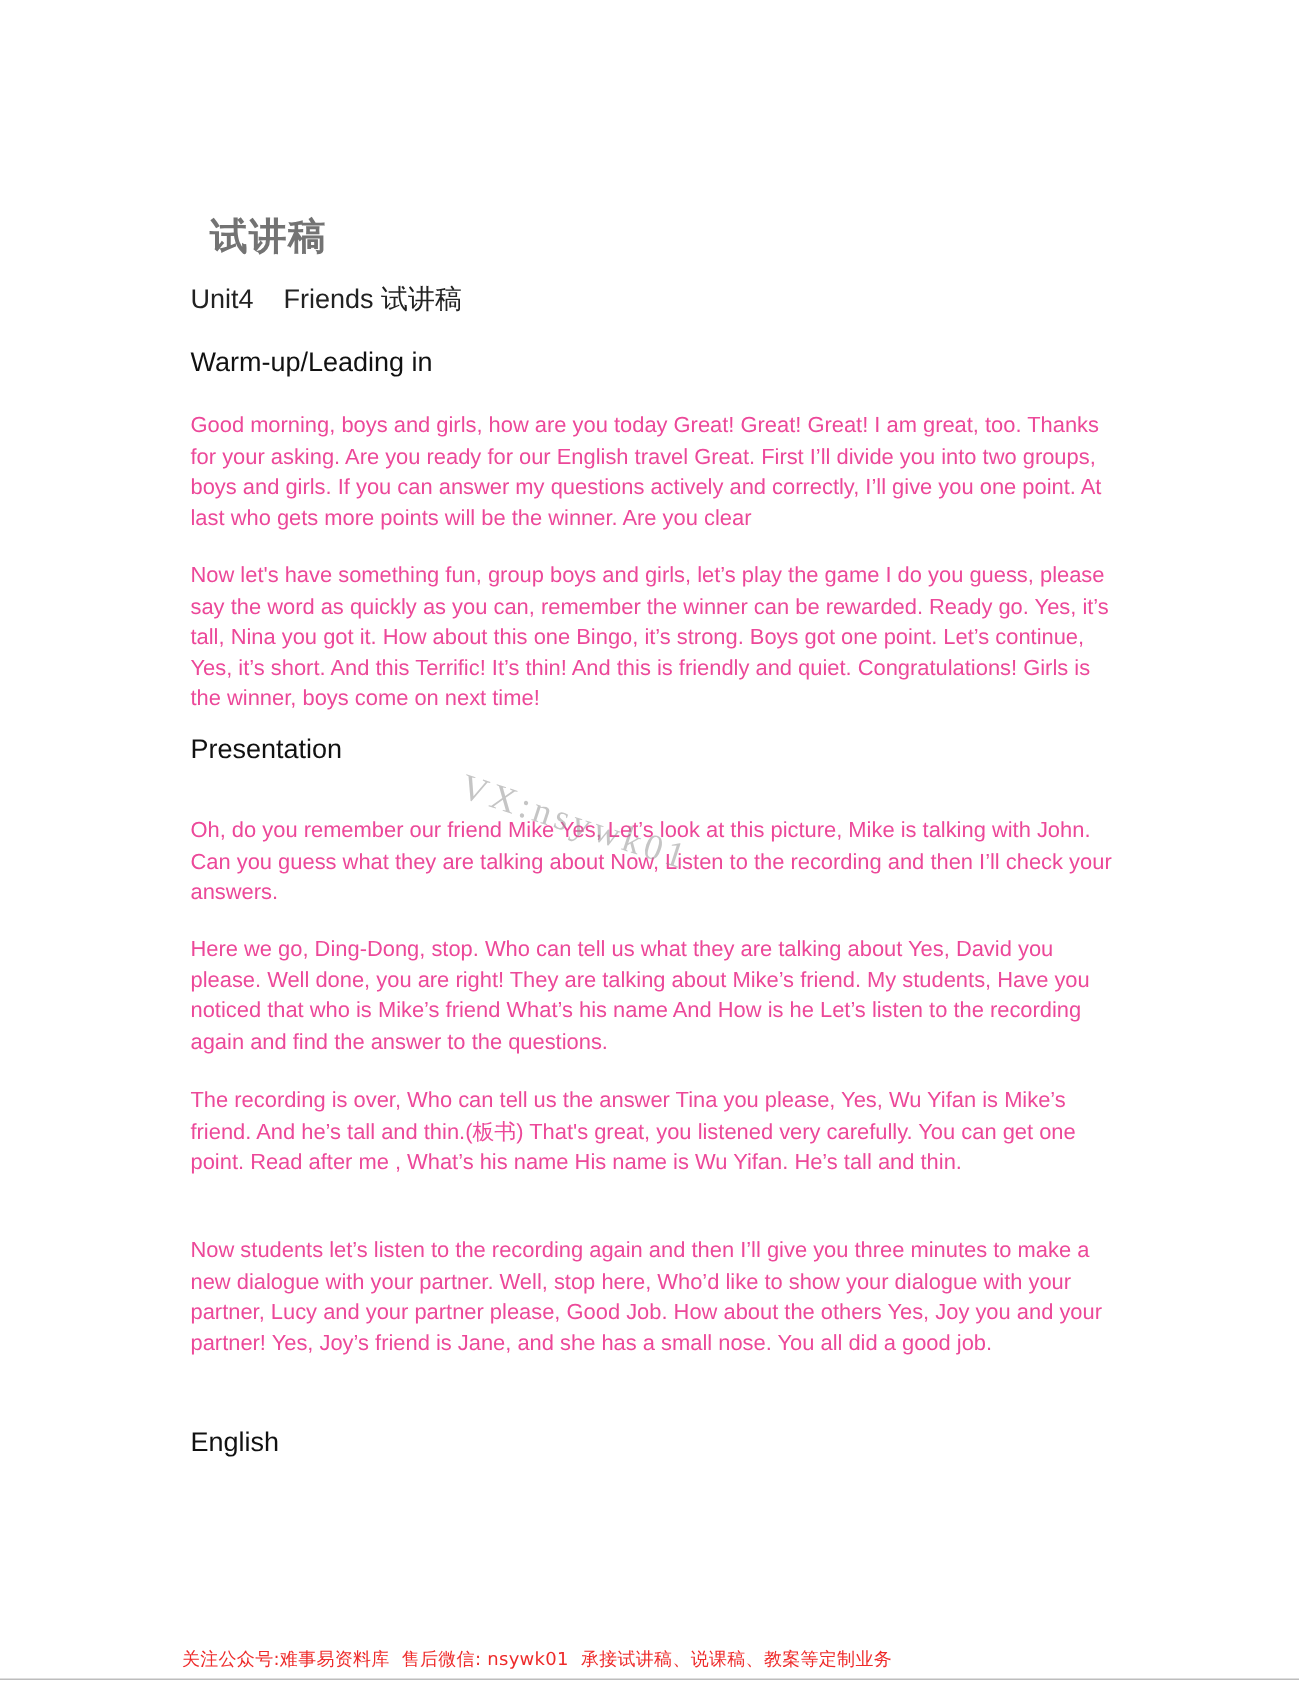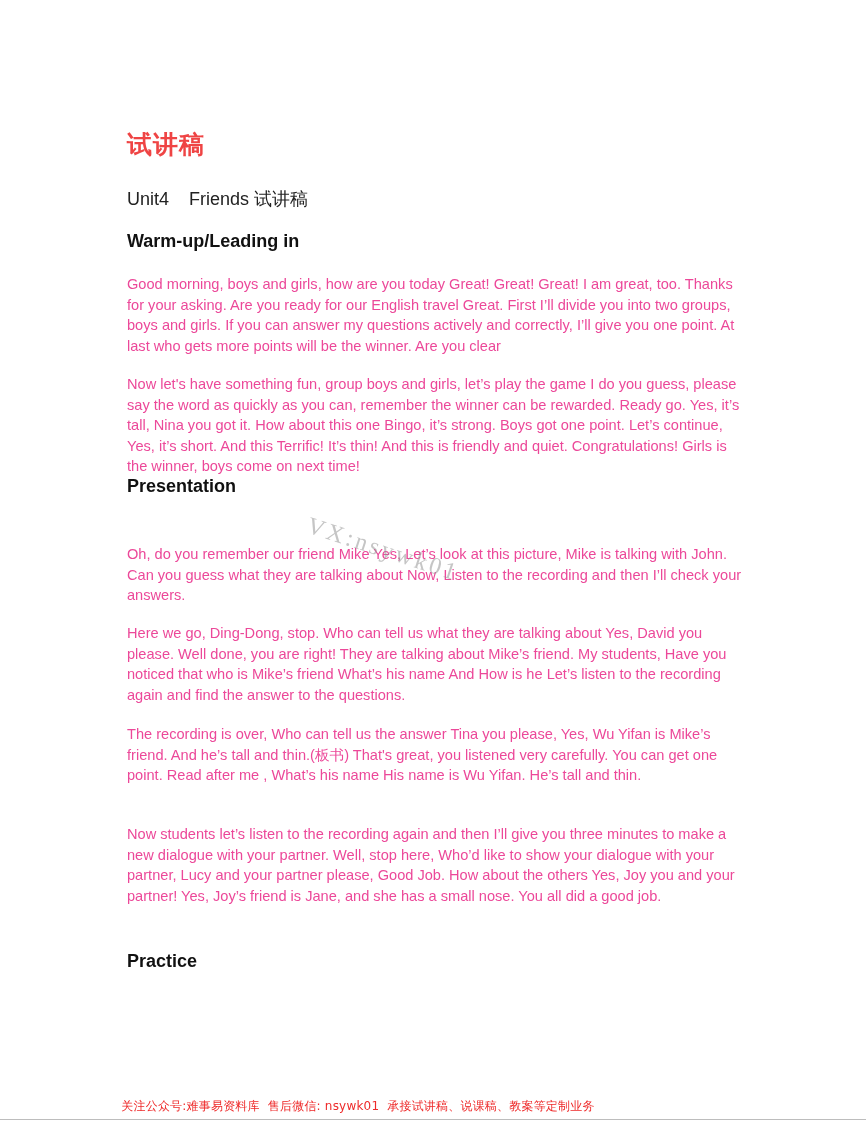--- a/index.html
+++ b/index.html
@@ -21,36 +21,36 @@
       top: 0;
       width: 620px;
     }
     .doc-title {
       position: absolute;
       top: 128px;
       left: 0;
       font-size: 25px;
       font-weight: bold;
       letter-spacing: 1px;
-      color: #ef4444;
-      margin: 0;
+      color: #737373;
+      margin: 13px;
     }
     .subtitle {
       position: absolute;
       top: 187px;
       left: 0;
       font-size: 18px;
       color: #222;
       white-space: pre;
     }
     .section-heading {
       position: absolute;
       left: 0;
       font-size: 18px;
-      font-weight: bold;
+      font-weight: normal;
       color: #111;
       margin: 0;
     }
     .para {
       position: absolute;
       left: 0;
       width: 616px;
       font-size: 14.6px;
       line-height: 20.6px;
       color: #ec4899;
@@ -97,25 +97,25 @@
 <body>
 
 <div class="page">
   <h1 class="doc-title">试讲稿</h1>
   <div class="subtitle">Unit4    Friends 试讲稿</div>
 
   <h2 class="section-heading" style="top:231px">Warm-up/Leading in</h2>
   <p class="para" style="top:274px">Good morning, boys and girls, how are you today Great! Great! Great! I am great, too. Thanks for your asking. Are you ready for our English travel Great. First I’ll divide you into two groups, boys and girls. If you can answer my questions actively and correctly, I’ll give you one point. At last who gets more points will be the winner. Are you clear</p>
   <p class="para" style="top:374px">Now let's have something fun, group boys and girls, let’s play the game I do you guess, please say the word as quickly as you can, remember the winner can be rewarded. Ready go. Yes, it’s tall, Nina you got it. How about this one Bingo, it’s strong. Boys got one point. Let’s continue, Yes, it’s short. And this Terrific! It’s thin! And this is friendly and quiet. Congratulations! Girls is the winner, boys come on next time!</p>
 
-  <h2 class="section-heading" style="top:476px">Presentation</h2>
+  <h2 class="section-heading" style="top:489px">Presentation</h2>
   <p class="para" style="top:544px">Oh, do you remember our friend Mike Yes, Let’s look at this picture, Mike is talking with John. Can you guess what they are talking about Now, Listen to the recording and then I’ll check your answers.</p>
   <p class="para" style="top:623px">Here we go, Ding-Dong, stop. Who can tell us what they are talking about Yes, David you please. Well done, you are right! They are talking about Mike’s friend. My students, Have you noticed that who is Mike’s friend What’s his name And How is he Let’s listen to the recording again and find the answer to the questions.</p>
   <p class="para" style="top:724px">The recording is over, Who can tell us the answer Tina you please, Yes, Wu Yifan is Mike’s friend. And he’s tall and thin.(板书) That's great, you listened very carefully. You can get one point. Read after me , What’s his name His name is Wu Yifan. He’s tall and thin.</p>
   <p class="para" style="top:824px">Now students let’s listen to the recording again and then I’ll give you three minutes to make a new dialogue with your partner. Well, stop here, Who’d like to show your dialogue with your partner, Lucy and your partner please, Good Job. How about the others Yes, Joy you and your partner! Yes, Joy’s friend is Jane, and she has a small nose. You all did a good job.</p>
 
-  <h2 class="section-heading" style="top:951px">Practice</h2>
+  <h2 class="section-heading" style="top:951px">English</h2>
 </div>
 
 <div class="watermark">VX:nsywk01</div>
 
 <div class="footer-banner">关注公众号:难事易资料库  售后微信: nsywk01  承接试讲稿、说课稿、教案等定制业务</div>
 <div class="footer-rule"></div>
 
 </body></html>

